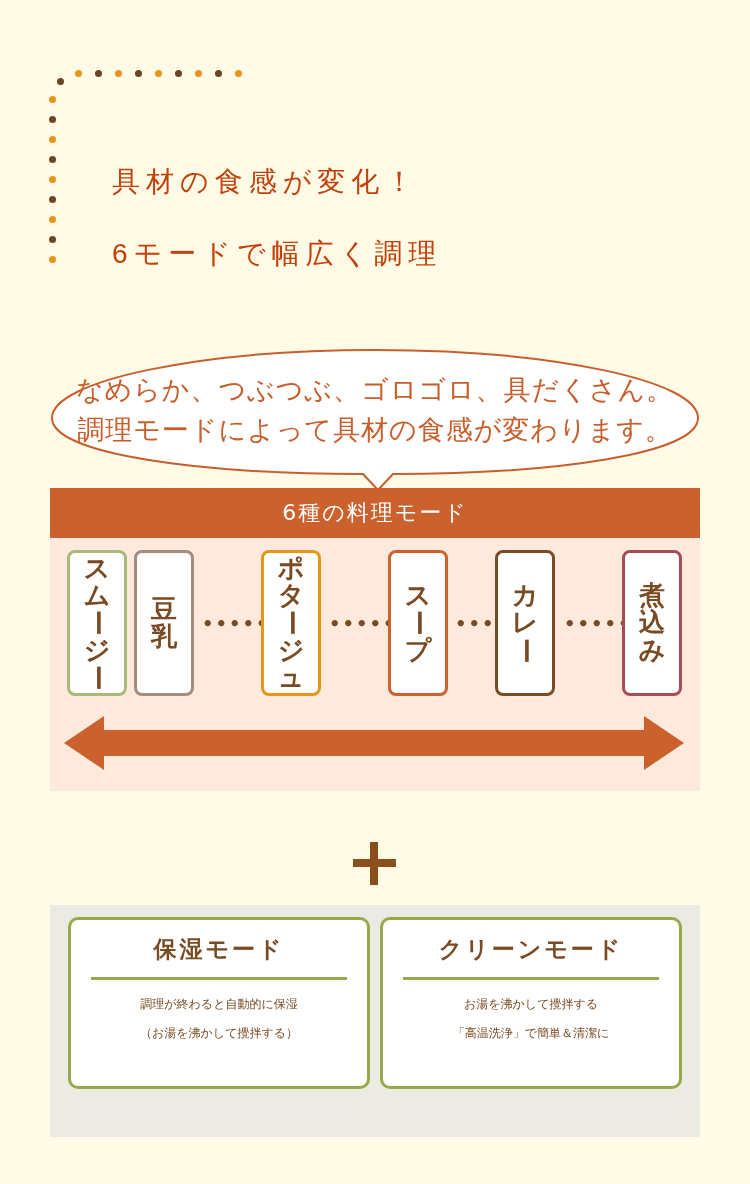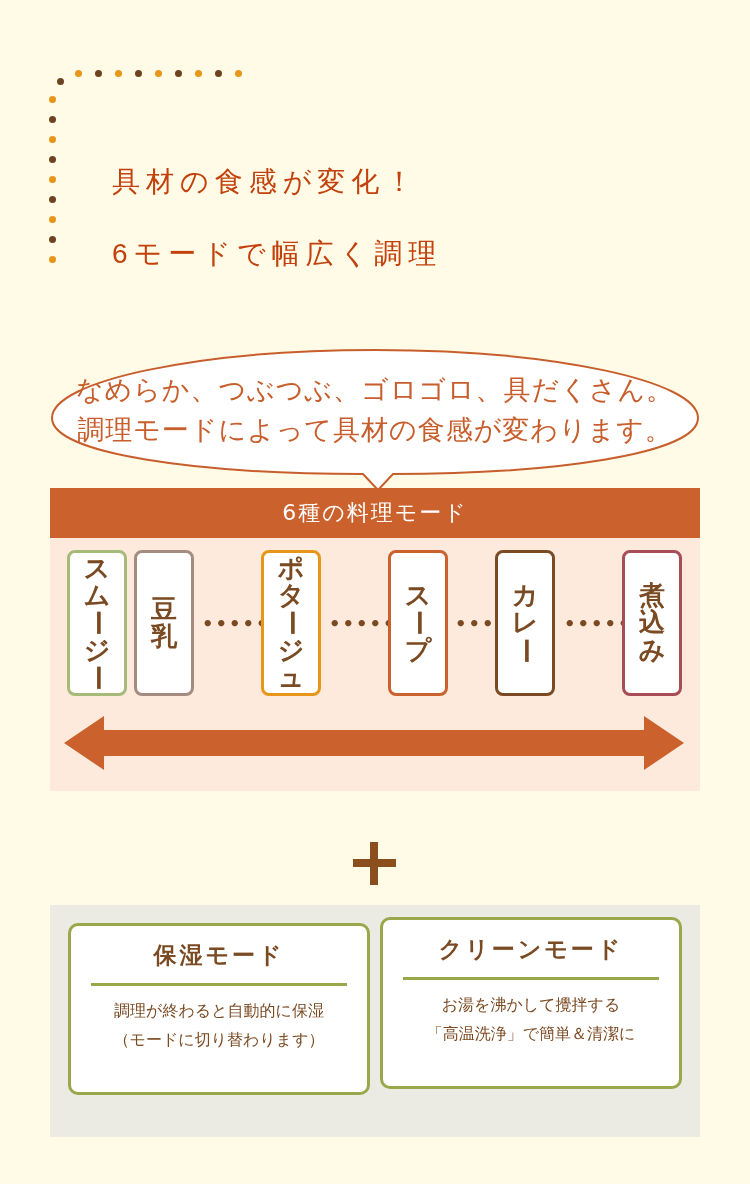--- a/index.html
+++ b/index.html
@@ -18,21 +18,21 @@
   .arrow { position: absolute; left: 14px; top: 178px; width: 620px; height: 54px; }
   .arrow-labels { position: absolute; left: 14px; top: 190px; width: 620px; height: 30px; }
   .arrow-labels span { position: absolute; color: #fff; font-size: 14px; font-weight: bold; top: 6px; }
   .plus { position: absolute; left: 353px; top: 842px; width: 43px; height: 43px; }
   .plus .h { position: absolute; left: 0; top: 17px; width: 43px; height: 8px; background: #8a4f1d; }
   .plus .v { position: absolute; left: 17px; top: 0; width: 8px; height: 43px; background: #8a4f1d; }
   .util { background: #ebebe4; height: 232px; position: relative; }
   .card { position: absolute; top: 12px; width: 302px; height: 172px; background: #fff; border: 3px solid #98a84a; border-radius: 10px; text-align: center; }
   .card h3 { font-size: 23px; color: #7a4a22; margin-top: 14px; letter-spacing: 3px; font-weight: bold; }
   .card .rule { width: 256px; height: 3px; background: #98a84a; margin: 12px auto 10px; }
-  .card p { font-size: 16px; color: #7a4a22; line-height: 29px; }
+  .card p { font-size: 12px; color: #7a4a22; line-height: 29px; }
 </style>
 </head>
 <body>
 
 <div id="dots">
     <div class="dot" style="left: 57px; top: 78px; background: rgb(110, 67, 34);"></div>
     <div class="dot" style="left: 75px; top: 70px; background: rgb(232, 150, 26);"></div>
     <div class="dot" style="left: 95px; top: 70px; background: rgb(110, 67, 34);"></div>
     <div class="dot" style="left: 115px; top: 70px; background: rgb(232, 150, 26);"></div>
     <div class="dot" style="left: 135px; top: 70px; background: rgb(110, 67, 34);"></div>
@@ -110,25 +110,25 @@
   </div>
 </div>
 
 <div class="plus">
     <div class="h"></div>
     <div class="v"></div>
   </div>
 
 <div class="section" style="top:905px;">
   <div class="util">
-    <div class="card" style="left:18px;margin-top:6px;">
+    <div class="card" style="left:18px;">
       <h3>保湿モード</h3>
       <div class="rule"></div>
       <p>調理が終わると自動的に保湿</p>
-      <p>（モードに切り替わります）</p>
+      <p>（お湯を沸かして攪拌する）</p>
     </div>
     <div class="card" style="left:330px;">
       <h3>クリーンモード</h3>
       <div class="rule"></div>
       <p>お湯を沸かして攪拌する</p>
       <p>「高温洗浄」で簡単＆清潔に</p>
     </div>
   </div>
 </div>
 

